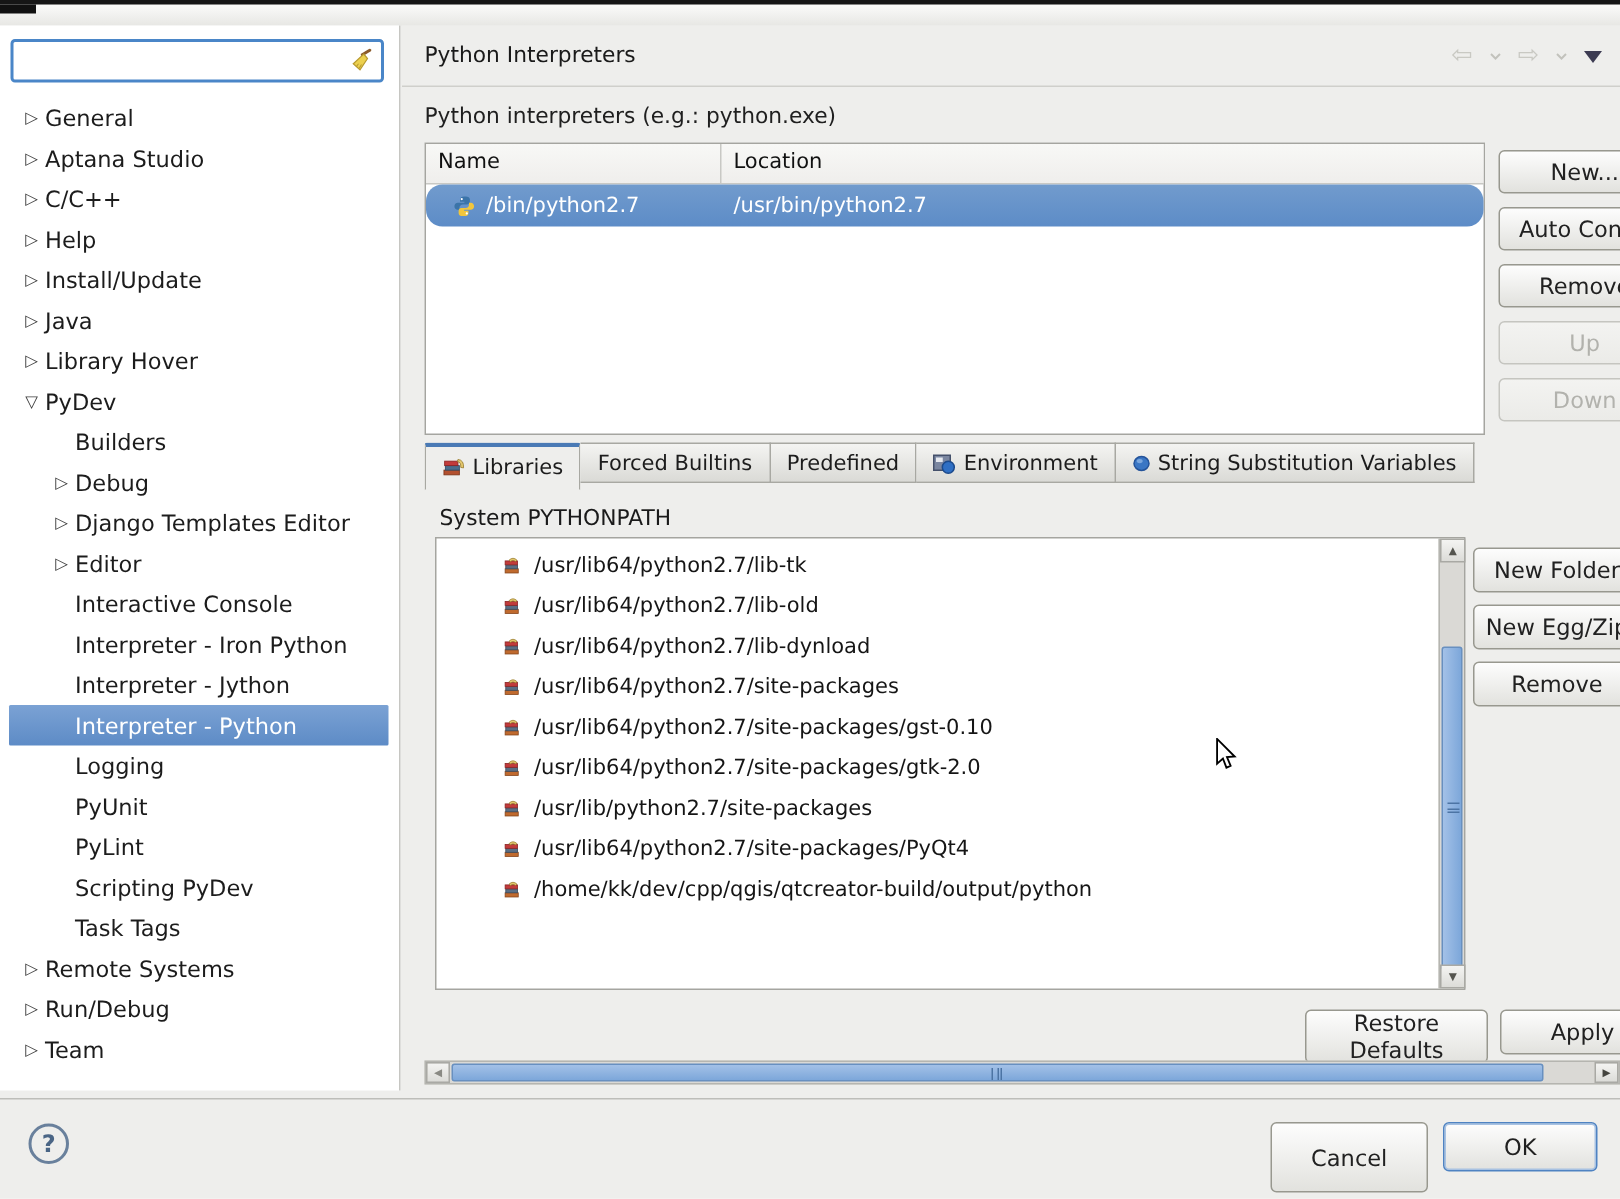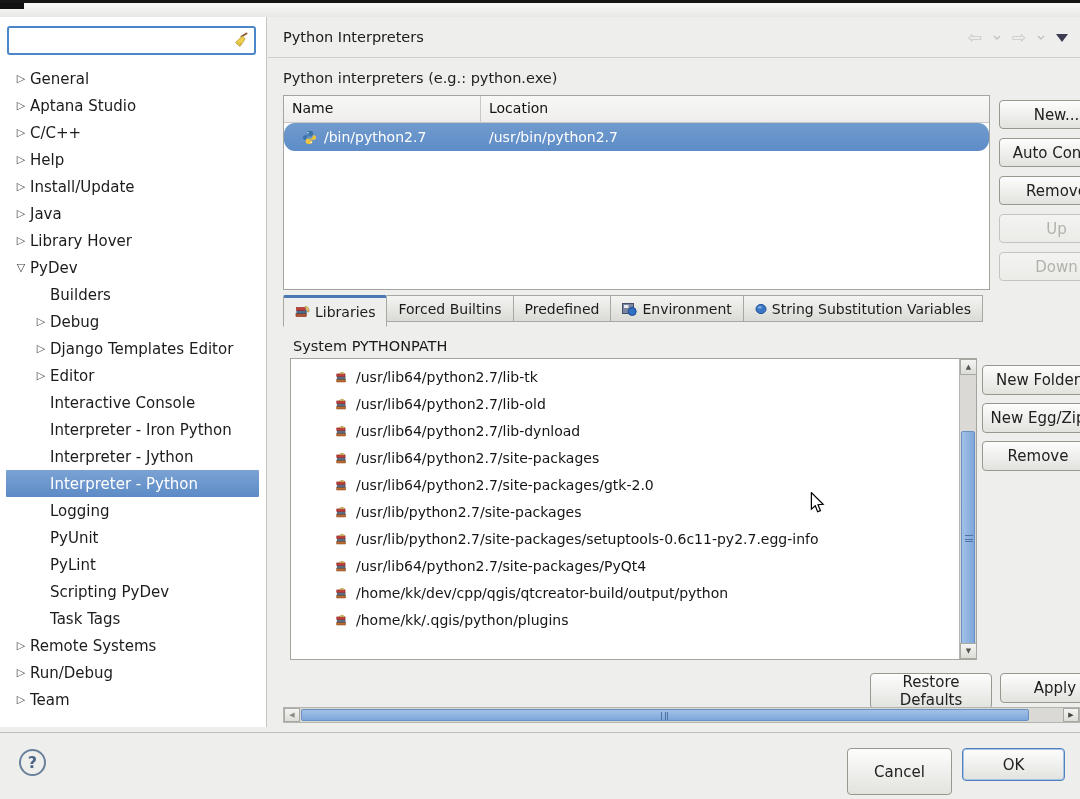--- a/index.html
+++ b/index.html
@@ -414,20 +414,31 @@
               <svg width="14" height="14" viewBox="0 0 16 15">
                 <rect x="2" y="10" width="10" height="3.2" fill="#c06a2e" stroke="#84441a" stroke-width="0.6"></rect>
                 <rect x="2.5" y="7" width="9" height="3" fill="#5a6e84" stroke="#36485c" stroke-width="0.6"></rect>
                 <rect x="2" y="4" width="9.5" height="3" fill="#c23b3b" stroke="#8a2424" stroke-width="0.6"></rect>
                 <path d="M5 3.4 q3-2.8 6 0 l-1 1 q-2-1.8-4 0z" fill="#e5c96d" stroke="#9a7d2e" stroke-width="0.6"></path>
               </svg>
             </span>
             <span class="ptext">/usr/lib64/python2.7/site-packages</span>
           </div>
 
+          <div class="path-row">
+            <span class="libicon">
+              <svg width="14" height="14" viewBox="0 0 16 15">
+                <rect x="2" y="10" width="10" height="3.2" fill="#c06a2e" stroke="#84441a" stroke-width="0.6"></rect>
+                <rect x="2.5" y="7" width="9" height="3" fill="#5a6e84" stroke="#36485c" stroke-width="0.6"></rect>
+                <rect x="2" y="4" width="9.5" height="3" fill="#c23b3b" stroke="#8a2424" stroke-width="0.6"></rect>
+                <path d="M5 3.4 q3-2.8 6 0 l-1 1 q-2-1.8-4 0z" fill="#e5c96d" stroke="#9a7d2e" stroke-width="0.6"></path>
+              </svg>
+            </span>
+            <span class="ptext">/usr/lib64/python2.7/site-packages/gst-0.10</span>
+          </div>
 
           <div class="path-row">
             <span class="libicon">
               <svg width="14" height="14" viewBox="0 0 16 15">
                 <rect x="2" y="10" width="10" height="3.2" fill="#c06a2e" stroke="#84441a" stroke-width="0.6"></rect>
                 <rect x="2.5" y="7" width="9" height="3" fill="#5a6e84" stroke="#36485c" stroke-width="0.6"></rect>
                 <rect x="2" y="4" width="9.5" height="3" fill="#c23b3b" stroke="#8a2424" stroke-width="0.6"></rect>
                 <path d="M5 3.4 q3-2.8 6 0 l-1 1 q-2-1.8-4 0z" fill="#e5c96d" stroke="#9a7d2e" stroke-width="0.6"></path>
               </svg>
             </span>
@@ -439,31 +450,20 @@
               <svg width="14" height="14" viewBox="0 0 16 15">
                 <rect x="2" y="10" width="10" height="3.2" fill="#c06a2e" stroke="#84441a" stroke-width="0.6"></rect>
                 <rect x="2.5" y="7" width="9" height="3" fill="#5a6e84" stroke="#36485c" stroke-width="0.6"></rect>
                 <rect x="2" y="4" width="9.5" height="3" fill="#c23b3b" stroke="#8a2424" stroke-width="0.6"></rect>
                 <path d="M5 3.4 q3-2.8 6 0 l-1 1 q-2-1.8-4 0z" fill="#e5c96d" stroke="#9a7d2e" stroke-width="0.6"></path>
               </svg>
             </span>
             <span class="ptext">/usr/lib/python2.7/site-packages</span>
           </div>
 
-          <div class="path-row">
-            <span class="libicon">
-              <svg width="14" height="14" viewBox="0 0 16 15">
-                <rect x="2" y="10" width="10" height="3.2" fill="#c06a2e" stroke="#84441a" stroke-width="0.6"></rect>
-                <rect x="2.5" y="7" width="9" height="3" fill="#5a6e84" stroke="#36485c" stroke-width="0.6"></rect>
-                <rect x="2" y="4" width="9.5" height="3" fill="#c23b3b" stroke="#8a2424" stroke-width="0.6"></rect>
-                <path d="M5 3.4 q3-2.8 6 0 l-1 1 q-2-1.8-4 0z" fill="#e5c96d" stroke="#9a7d2e" stroke-width="0.6"></path>
-              </svg>
-            </span>
-            <span class="ptext">/usr/lib/python2.7/site-packages/setuptools-0.6c11-py2.7.egg-info</span>
-          </div>
 
           <div class="path-row">
             <span class="libicon">
               <svg width="14" height="14" viewBox="0 0 16 15">
                 <rect x="2" y="10" width="10" height="3.2" fill="#c06a2e" stroke="#84441a" stroke-width="0.6"></rect>
                 <rect x="2.5" y="7" width="9" height="3" fill="#5a6e84" stroke="#36485c" stroke-width="0.6"></rect>
                 <rect x="2" y="4" width="9.5" height="3" fill="#c23b3b" stroke="#8a2424" stroke-width="0.6"></rect>
                 <path d="M5 3.4 q3-2.8 6 0 l-1 1 q-2-1.8-4 0z" fill="#e5c96d" stroke="#9a7d2e" stroke-width="0.6"></path>
               </svg>
             </span>
@@ -475,31 +475,20 @@
               <svg width="14" height="14" viewBox="0 0 16 15">
                 <rect x="2" y="10" width="10" height="3.2" fill="#c06a2e" stroke="#84441a" stroke-width="0.6"></rect>
                 <rect x="2.5" y="7" width="9" height="3" fill="#5a6e84" stroke="#36485c" stroke-width="0.6"></rect>
                 <rect x="2" y="4" width="9.5" height="3" fill="#c23b3b" stroke="#8a2424" stroke-width="0.6"></rect>
                 <path d="M5 3.4 q3-2.8 6 0 l-1 1 q-2-1.8-4 0z" fill="#e5c96d" stroke="#9a7d2e" stroke-width="0.6"></path>
               </svg>
             </span>
             <span class="ptext">/home/kk/dev/cpp/qgis/qtcreator-build/output/python</span>
           </div>
 
-          <div class="path-row">
-            <span class="libicon">
-              <svg width="14" height="14" viewBox="0 0 16 15">
-                <rect x="2" y="10" width="10" height="3.2" fill="#c06a2e" stroke="#84441a" stroke-width="0.6"></rect>
-                <rect x="2.5" y="7" width="9" height="3" fill="#5a6e84" stroke="#36485c" stroke-width="0.6"></rect>
-                <rect x="2" y="4" width="9.5" height="3" fill="#c23b3b" stroke="#8a2424" stroke-width="0.6"></rect>
-                <path d="M5 3.4 q3-2.8 6 0 l-1 1 q-2-1.8-4 0z" fill="#e5c96d" stroke="#9a7d2e" stroke-width="0.6"></path>
-              </svg>
-            </span>
-            <span class="ptext">/home/kk/.qgis/python/plugins</span>
-          </div>
         </div>
       <div class="vscroll">
         <div class="vs-btn vs-up">▲</div>
         <div class="vs-thumb">
           <span class="vs-grip"></span>
         </div>
         <div class="vs-btn vs-down">▼</div>
       </div>
     </div>
 

